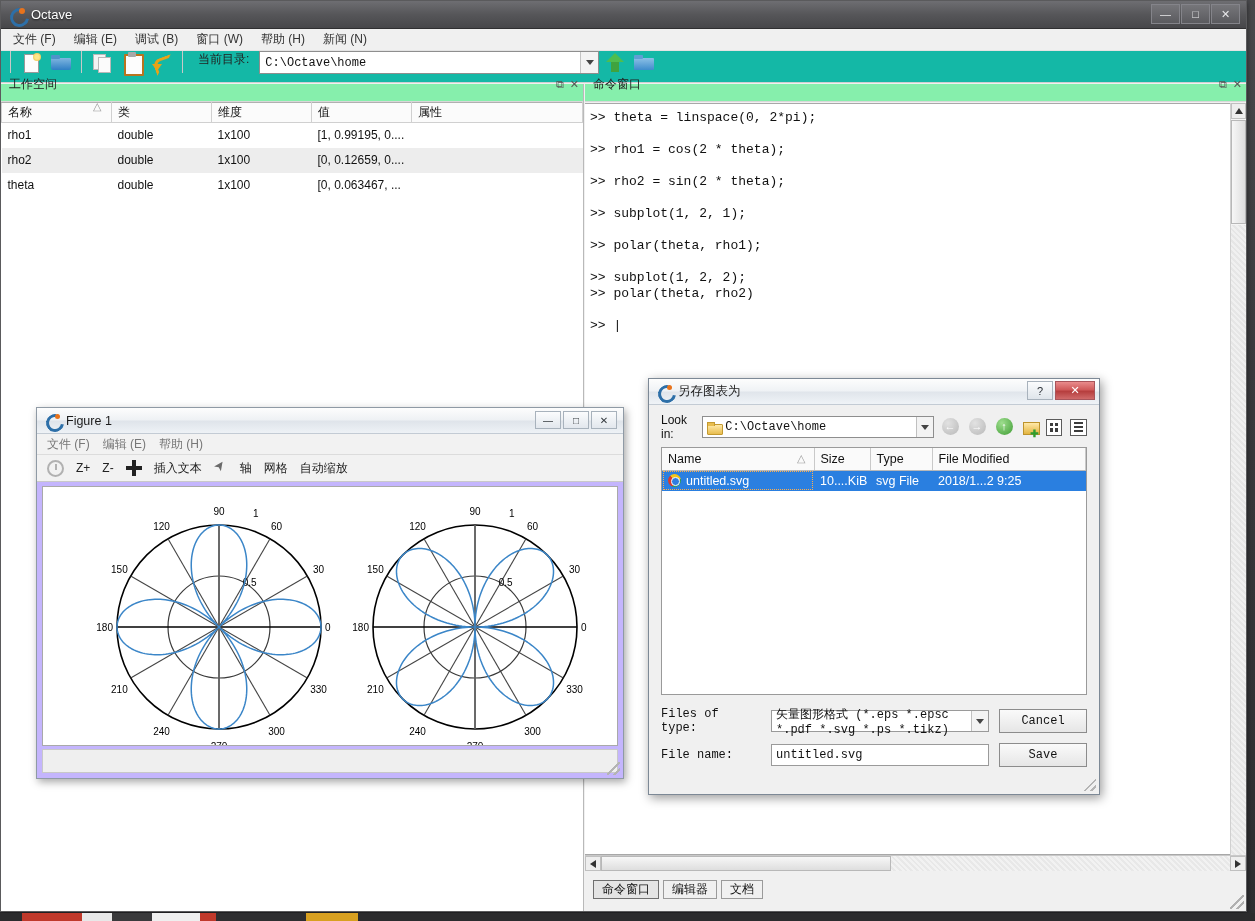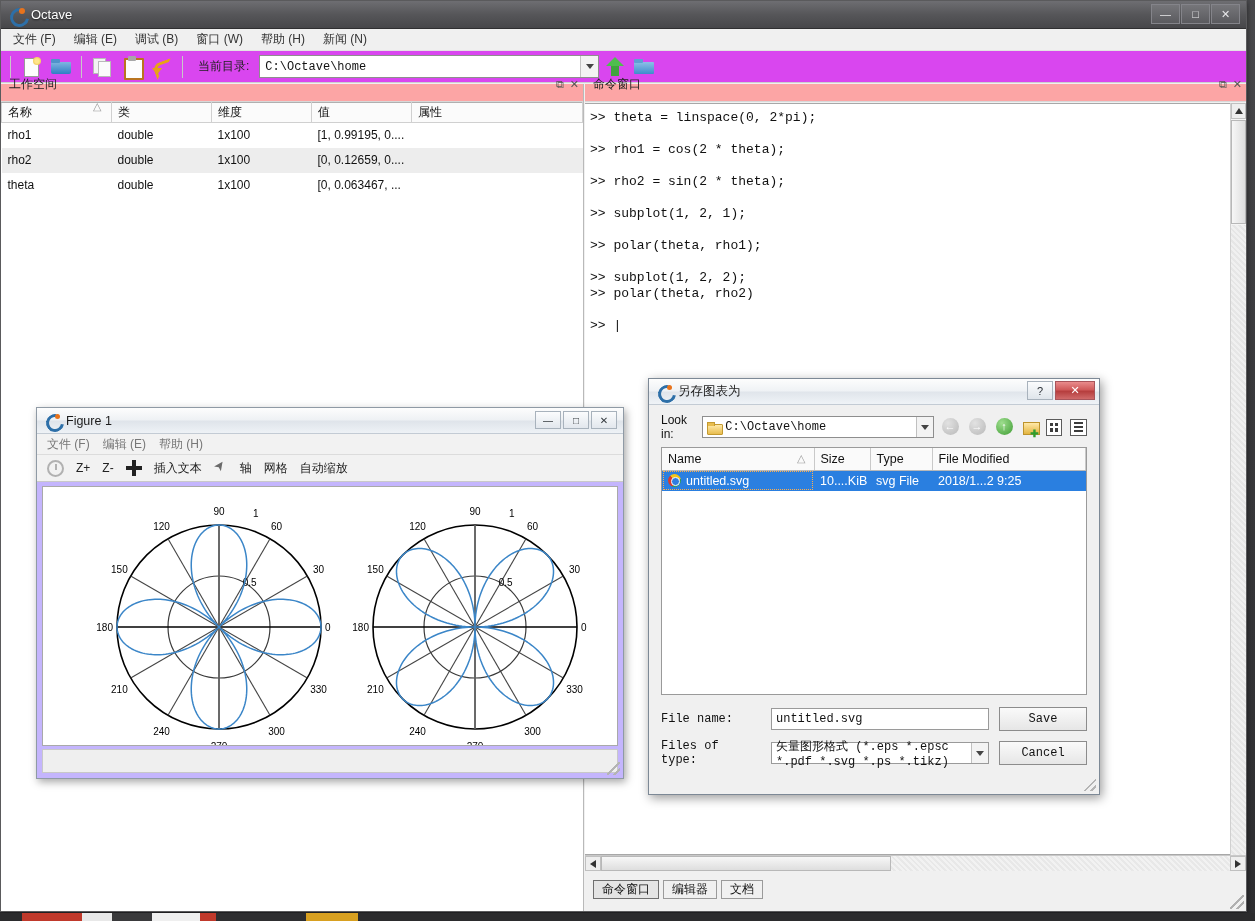--- a/index.html
+++ b/index.html
@@ -76,22 +76,22 @@
     height: 22px; background: #f0f0f0;
     display: flex; align-items: center;
     padding-left: 10px; gap: 14px;
     font-size: 12px; color: #333;
     border-bottom: 1px solid #e3e3e3;
   }
   #menubar .mi { cursor: default; padding: 1px 2px; }
 
   
   #toolbar {
-    height: 32px; background: #d946ef;
-    display: flex; align-items: center; padding: 0 6px;
+    height: 32px; background: #14b8a6;
+    display: flex; padding: 0 6px;
     border-bottom: 1px solid #cfcfcf;
     gap: 4px;
   }
   .tb-sep { width: 1px; height: 22px; background: #c8c8c8; margin: 0 3px; }
   .tb-ico { width: 26px; height: 24px; position: relative; cursor: pointer; }
 
   .ic-newfile::before {
     content: ""; position: absolute; left: 6px; top: 3px;
     width: 13px; height: 17px; background: #fdfdfd;
     border: 1px solid #9a9a9a;
@@ -176,21 +176,21 @@
   }
   .tb-folder2::after {
     content: ""; position: absolute; left: 3px; top: 4px;
     width: 9px; height: 4px; background: #5f9fd4; border-radius: 1px;
   }
 
   
   #content { position: absolute; left: 0; top: 83px; right: 0; bottom: 0; }
 
   .dock-header {
-    height: 18px; background: #fca5a5;
+    height: 18px; background: #86efac;
     display: flex; align-items: center; justify-content: space-between;
     padding: 0 4px 16px 8px; font-size: 12px; color: #222;
     border-bottom: 1px solid #d8d8d8;
     text-align: right;
   }
   .dock-btns { display: flex; gap: 6px; align-items: center; color: #555; font-size: 11px; }
   .dock-btns span { cursor: pointer; }
 
   
   #workspace {
@@ -871,33 +871,33 @@
               <td>svg File</td>
               <td>2018/1...2 9:25</td>
             </tr>
           </tbody>
         </table>
       </div>
     </div>
 
     <div id="dlg-fields">
       <div class="fld-row">
-        <span class="fld-label">File name:</span>
-        <span id="filename-input">untitled.svg</span>
-        <span class="dlg-btn">Save</span>
-      </div>
-      <div class="fld-row">
         <span class="fld-label">Files of type:</span>
         <span id="filetype-combo">
           <span id="filetype-value">矢量图形格式 (*.eps *.epsc *.pdf *.svg *.ps *.tikz)</span>
           <span id="filetype-arrow">
               <i class="caret-down"></i>
             </span>
         </span>
         <span class="dlg-btn">Cancel</span>
+      </div>
+      <div class="fld-row">
+        <span class="fld-label">File name:</span>
+        <span id="filename-input">untitled.svg</span>
+        <span class="dlg-btn">Save</span>
       </div>
     </div>
 
     <div id="dlg-resize-grip"></div>
   </div>
 </div>
 
 <div id="taskbar">
   <div class="tb" style="left:22px;width:60px;background:#c0392b;"></div>
   <div class="tb" style="left:82px;width:30px;background:#e8e8e8;"></div>

